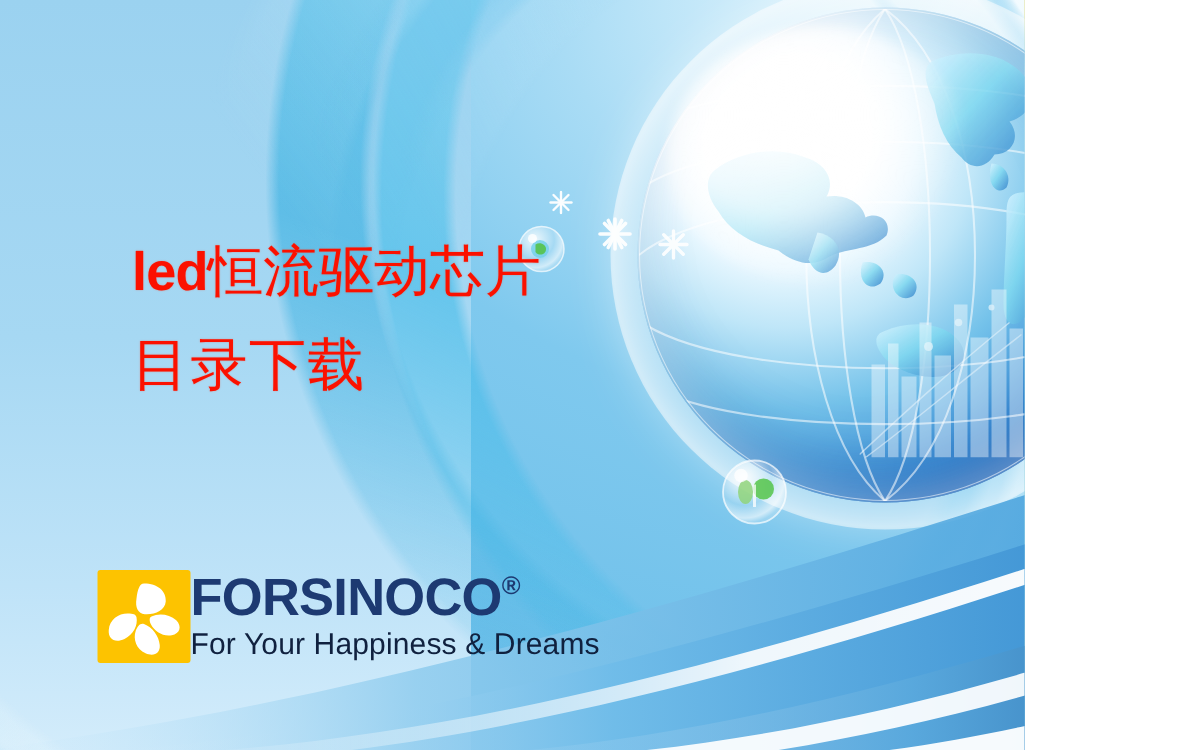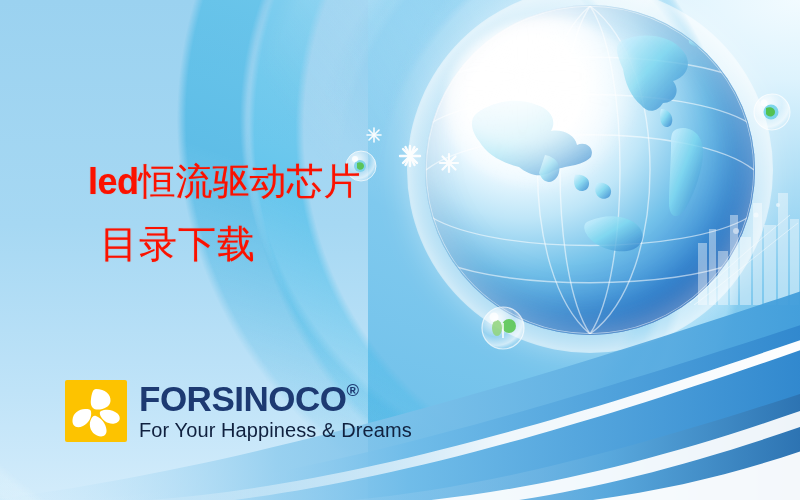--- a/index.html
+++ b/index.html
@@ -1,20 +1,20 @@
 <!DOCTYPE html>
 <html><head>
 <meta charset="utf-8">
 <style>
   html,body{margin:0;padding:0;background:#ffffff;}
   body{font-family:"Liberation Sans", sans-serif;}
 
   .stage{
     position:relative;
-    width:800px;height:500px;
+    width:683px;height:500px;
     overflow:hidden;
     background:#fde047;
   }
 
   
   .bg-base{
     position:absolute;inset:0;
     background:
       radial-gradient(120% 100% at 100% 0%, #f2fbff 0%, #ddf3fd 16%, #a9dcf5 38%, #7fc9ee 60%, #6fc0ea 100%),
       linear-gradient(160deg,#a8d9f4 0%, #9ed3f0 45%, #b9e2f7 75%, #cfeafb 100%);
@@ -111,31 +111,31 @@
     font-family:"Liberation Serif", serif;
     font-size:37px;letter-spacing:0px;white-space:nowrap;
   }
   .hl-line1 .latin{
     font-family:"Liberation Sans", sans-serif;
     font-weight:700;font-size:36px;letter-spacing:-.5px;
   }
   .hl-line2{
     font-family:Liberation Sans, sans-serif;
     font-size:38px;white-space:nowrap;
-    margin-top:25px;margin-left:12px;letter-spacing:1px;
+    margin-top:25px;letter-spacing:1px;
   }
 
   
   .logo{position:absolute;left:65px;top:380px;display:flex;align-items:center;}
   .logo-mark{
     width:62px;height:62px;background:#fdc300;border-radius:2px;
     position:relative;flex:none;
   }
   .logo-mark svg{position:absolute;inset:0;}
-  .logo-text{margin-left:12px;}
+  .logo-text{margin-left:0;}
   .logo-name{
     font-family:"Liberation Sans", sans-serif;
     font-weight:700;font-size:35px;color:#1d3a72;
     letter-spacing:-0.5px;line-height:1;white-space:nowrap;
     display:flex;align-items:flex-start;
   }
   .logo-name .reg{font-size:17px;line-height:1;margin-top:1px;}
   .logo-tag{
     font-family:"Liberation Sans", sans-serif;
     font-size:20px;color:#10213f;letter-spacing:.1px;

